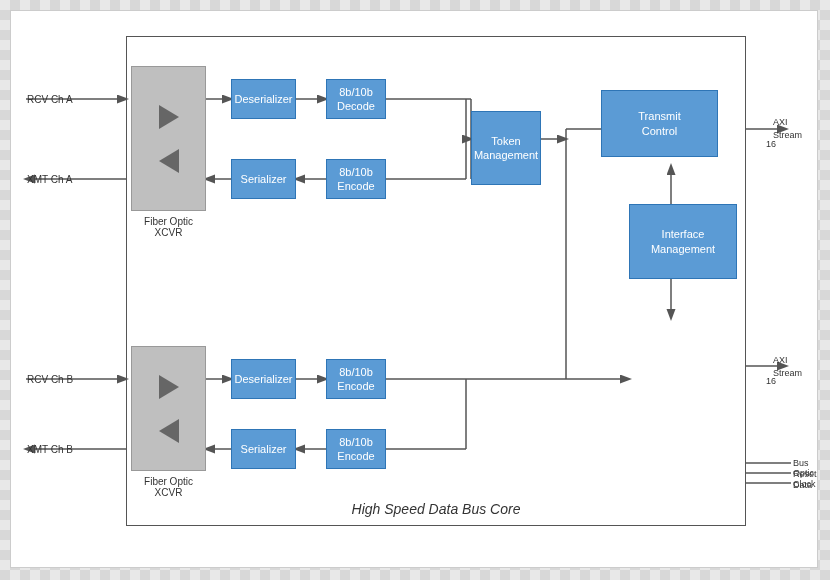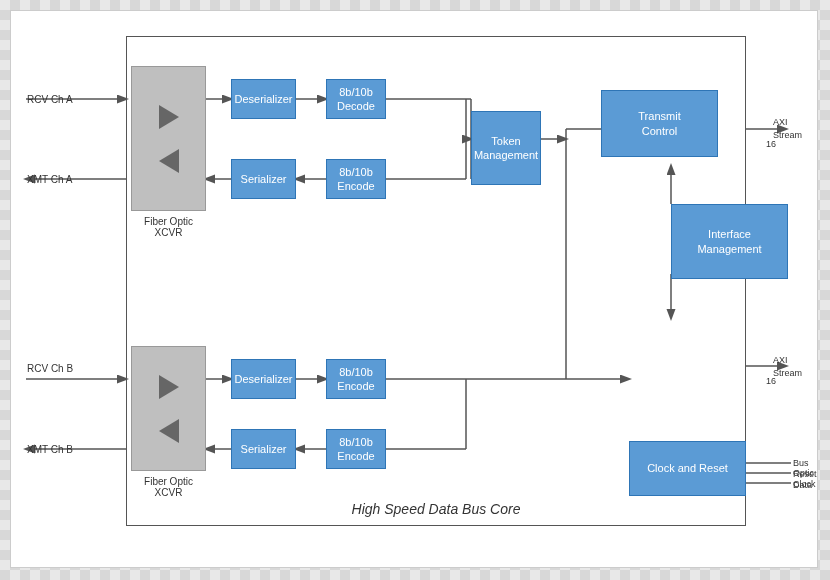--- a/index.html
+++ b/index.html
@@ -204,21 +204,21 @@
       </marker>
     </defs>
   </svg>
 
   <div class="main-box">
     <div class="main-label">High Speed Data Bus Core</div>
   </div>
 
   <span class="signal-label" style="left:16px; top:83px;">RCV Ch A</span>
   <span class="signal-label" style="left:16px; top:163px;">XMT Ch A</span>
-  <span class="signal-label" style="left:16px; top:352px;">RCV Ch B</span>
+  <span class="signal-label" style="left:16px; top:363px;">RCV Ch B</span>
   <span class="signal-label" style="left:16px; top:433px;">XMT Ch B</span>
 
   <div class="gray-box" style="left:120px; top:55px; width:75px; height:145px;">
     <div class="xcvr-inner">
       <div class="triangle-right"></div>
       <div class="triangle-left"></div>
     </div>
   </div>
   <span class="xcvr-label" style="left:120px; top:205px; width:75px;">Fiber Optic XCVR</span>
 
@@ -251,21 +251,21 @@
   <div class="blue-box" style="left:460px; top:100px; width:70px; height:74px;">
     <span style="white-space:pre-line;">Token
 Management</span>
   </div>
 
   <div class="blue-box" style="left:590px; top:79px; width:117px; height:67px;">
     <span style="white-space:pre-line;">Transmit
 Control</span>
   </div>
 
-  <div class="blue-box" style="left:618px; top:193px; width:117px; height:75px;margin-left:42px;">
+  <div class="blue-box" style="left:618px; top:193px; width:108px; height:75px;">
     <span style="white-space:pre-line;">Interface
 Management</span>
   </div>
 
 
   <div class="blue-box" style="left:220px; top:348px; width:65px; height:40px;">
     <span>Deserializer</span>
   </div>
 
   <div class="blue-box" style="left:220px; top:418px; width:65px; height:40px;">
@@ -275,23 +275,20 @@
   <div class="blue-box" style="left:315px; top:348px; width:60px; height:40px;">
     <span style="white-space:pre-line;">8b/10b
 Encode</span>
   </div>
 
   <div class="blue-box" style="left:315px; top:418px; width:60px; height:40px;">
     <span style="white-space:pre-line;">8b/10b
 Encode</span>
   </div>
 
-  <div class="blue-box" style="left:618px; top:430px; width:117px; height:55px;">
-    <span>Clock and Reset</span>
-  </div>
 
   <div class="axi-label" style="left:762px; top:105px;">
     <span style="white-space:pre-line;">AXI
 Stream</span>
   </div>
   <span style="position:absolute; left:755px; top:128px; font-size:9px; color:#333;">16</span>
 
   <div class="axi-label" style="left:762px; top:343px;">
     <span style="white-space:pre-line;">AXI
 Stream</span>

